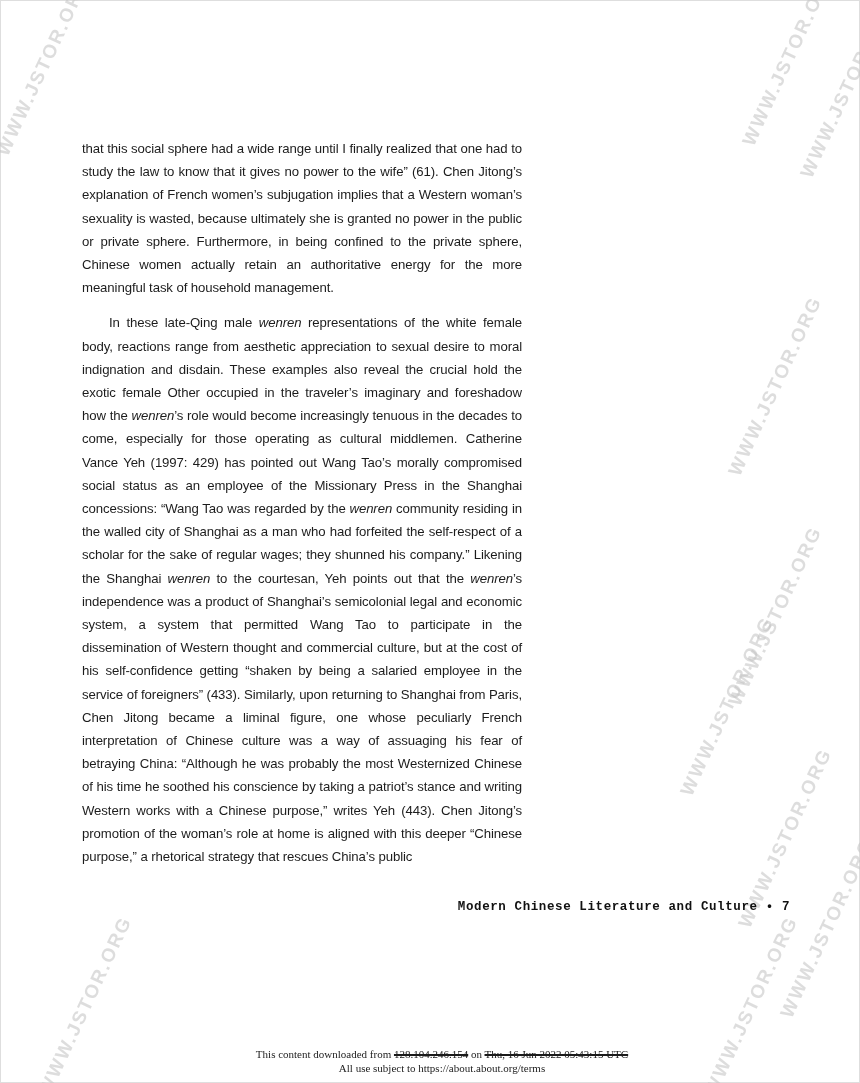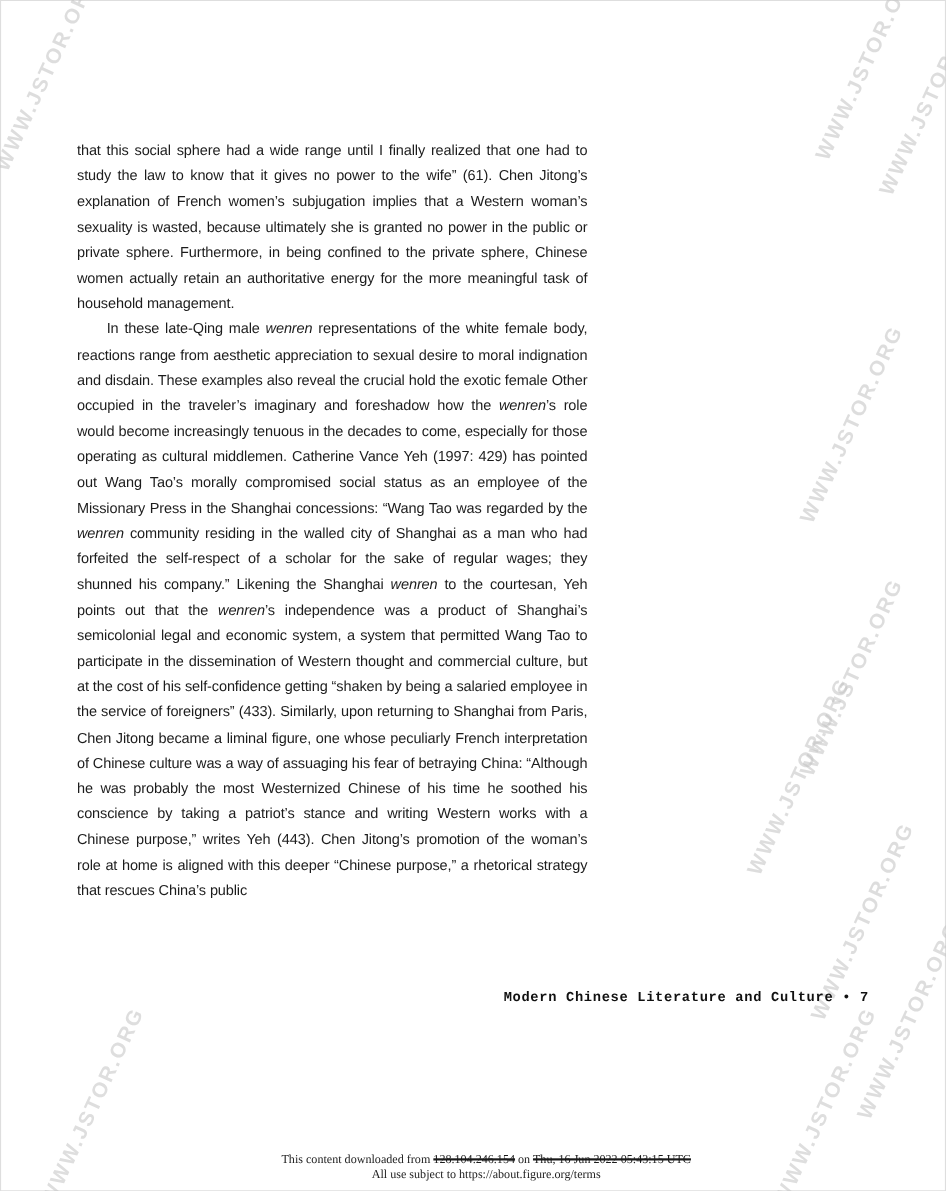--- a/index.html
+++ b/index.html
@@ -33,21 +33,21 @@
     position: absolute;
     left: 70px;
     top: 125px;
     width: 464px;
     font-size: 13.2px;
     line-height: 23.2px;
     letter-spacing: -0.1px;
     text-align: justify;
     color: #1c1c1c;
   }
-  .para { margin: 0; }
+  .para { margin: 12px; }
   .para.indent { text-indent: 27px; }
   .para i { }
   .journal-footer {
     position: absolute;
     top: 900px;
     left: 0;
     right: 70px;
     text-align: right;
     font-weight: bold;
     font-size: 12.5px;
@@ -95,16 +95,16 @@
       <p class="para"><span>that this social sphere had a wide range until I finally realized that one had to study the law to know that it gives no power to the wife” (61). Chen Jitong’s explanation of French women’s subjugation implies that a Western woman’s sexuality is wasted, because ultimately she is granted no power in the public or private sphere. Furthermore, in being confined to the private sphere, Chinese women actually retain an authoritative energy for the more meaningful task of household management.</span></p>
       <p class="para indent"><span>In these late-Qing male </span><i>wenren</i><span> representations of the white female body, reactions range from aesthetic appreciation to sexual desire to moral indignation and disdain. These examples also reveal the crucial hold the exotic female Other occupied in the traveler’s imaginary and foreshadow how the </span><i>wenren</i><span>’s role would become increasingly tenuous in the decades to come, especially for those operating as cultural middlemen. Catherine Vance Yeh (1997: 429) has pointed out Wang Tao’s morally compromised social status as an employee of the Missionary Press in the Shanghai concessions: “Wang Tao was regarded by the </span><i>wenren</i><span> community residing in the walled city of Shanghai as a man who had forfeited the self-respect of a scholar for the sake of regular wages; they shunned his company.” Likening the Shanghai </span><i>wenren</i><span> to the courtesan, Yeh points out that the </span><i>wenren</i><span>’s independence was a product of Shanghai’s semicolonial legal and economic system, a system that permitted Wang Tao to participate in the dissemination of Western thought and commercial culture, but at the cost of his self-confidence getting “shaken by being a salaried employee in the service of foreigners” (433). Similarly, upon returning to Shanghai from Paris, Chen Jitong became a liminal figure, one whose peculiarly French interpretation of Chinese culture was a way of assuaging his fear of betraying China: “Although he was probably the most Westernized Chinese of his time he soothed his conscience by taking a patriot’s stance and writing Western works with a Chinese purpose,” writes Yeh (443). Chen Jitong’s promotion of the woman’s role at home is aligned with this deeper “Chinese purpose,” a rhetorical strategy that rescues China’s public</span></p>
     </div>
 
   <div class="journal-footer">
     <span>Modern Chinese Literature and Culture • 7</span>
   </div>
 
   <div class="bottom-notice">
     <div class="notice-line"><span>This content downloaded from </span><span class="redacted">128.104.246.154</span><span> on </span><span class="redacted">Thu, 16 Jun 2022 05:43:15 UTC</span></div>
-    <div class="notice-line">All use subject to https://about.figure.org/terms</div>
+    <div class="notice-line">All use subject to https://about.about.org/terms</div>
   </div>
 
 </div>
 
 </body></html>

